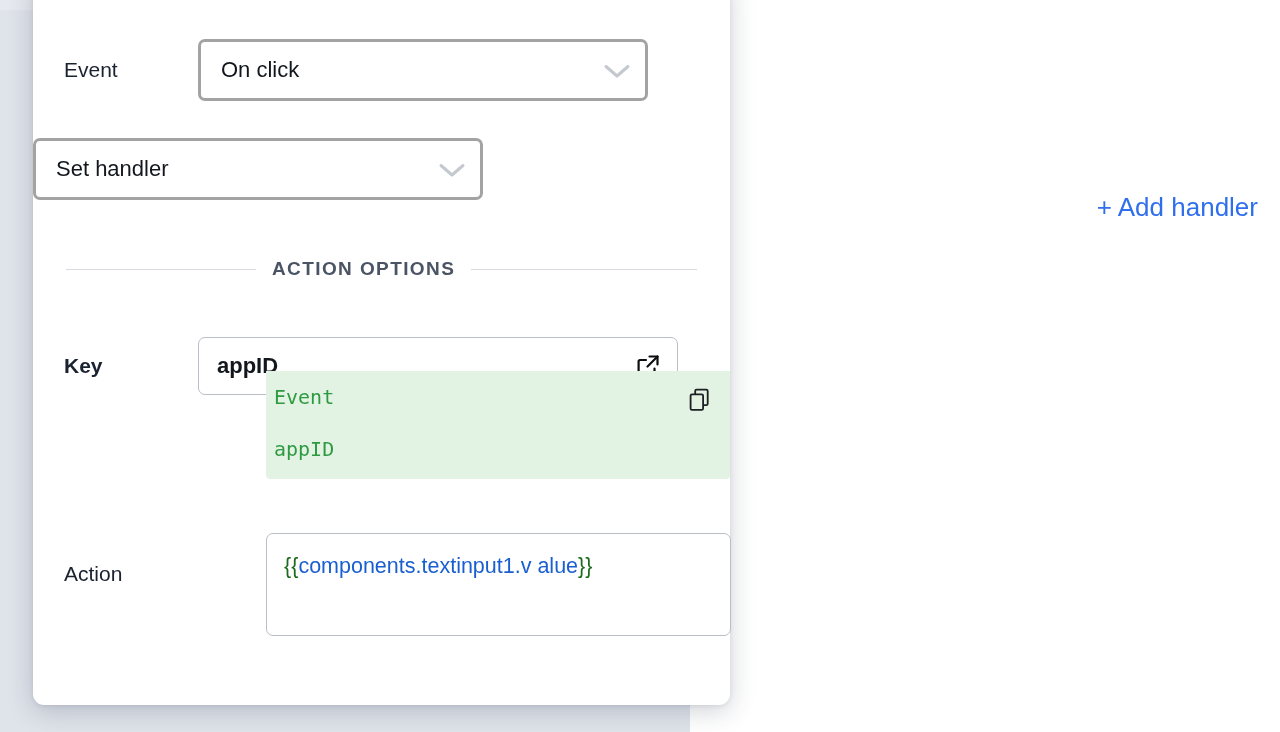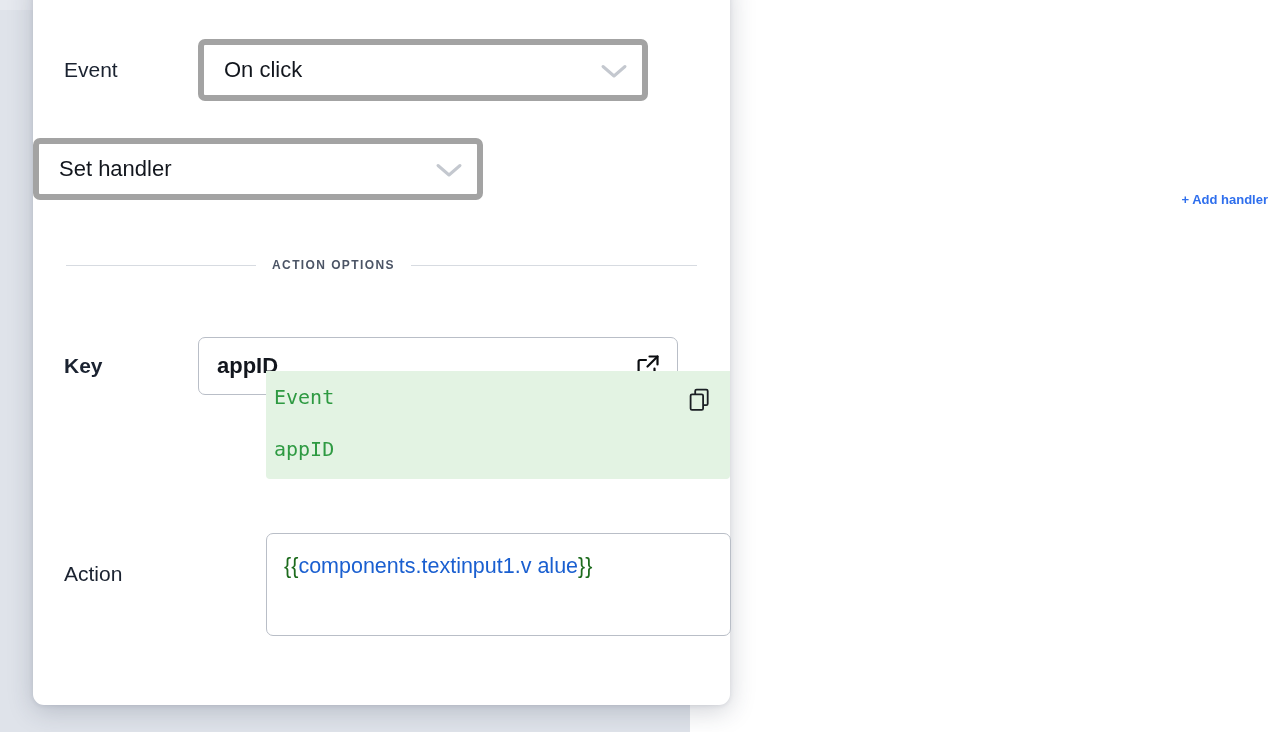--- a/index.html
+++ b/index.html
@@ -45,53 +45,53 @@
   .panel-divider.d1 { top: 75px; }
   .panel-divider.d2 { top: 377px; }
   .panel-divider.d3 { top: 482px; }
 
   .section-header {
     position: absolute; left: 733px; right: 28px; height: 40px;
     display: flex; align-items: center; justify-content: space-between;
   }
 
   .add-handler {
-    position: absolute; right: 12px; top: 192px;
-    color: #2f6fed; font-size: 13px; cursor: pointer; white-space: nowrap; font-weight: bold;
+    position: absolute; right: 22px; top: 192px;
+    color: #2f6fed; font-size: 26px; cursor: pointer; white-space: nowrap;
   }
 
   
   .modal {
     position: absolute; left: 33px; top: -24px; width: 697px; height: 729px;
     background: #ffffff; border-radius: 11px;
     box-shadow: 0 6px 26px rgba(40,50,75,.22), 0 1px 4px rgba(40,50,75,.10);
   }
 
   .field-row { position: absolute; display: flex; align-items: center; }
   .field-label {
     width: 165px; font-size: 21px; color: #1a2230; padding-left: 31px;
   }
 
   .select-box {
-    width: 450px; height: 62px; border: 6px solid #a3a3a3; border-radius: 7px;
+    width: 450px; height: 62px; border: 3px solid #a3a3a3; border-radius: 7px;
     background: #fff; display: flex; align-items: center;
     padding: 0 14px 0 20px; justify-content: space-between;
   }
   .select-value { font-size: 22px; color: #12161d; }
   .select-chev { color: #c4c8cf; display: flex; align-items: center; }
 
   .divider-label {
     position: absolute; left: 33px; right: 33px; top: 282px;
     display: flex; align-items: center; gap: 16px;
   }
   .divider-label .line { height: 1px; background: #d7dbe1; }
   .divider-label .line.left { width: 190px; }
   .divider-label .line.right { flex: 1; }
   .divider-label .txt {
-    font-size: 12px; font-weight: bold; letter-spacing: 1.4px; color: #4b5465;
+    font-size: 19px; font-weight: bold; letter-spacing: 1.4px; color: #4b5465;
     white-space: nowrap;
   }
 
   .input-box {
     width: 480px; height: 58px; border: 1px solid #b9bec7; border-radius: 7px;
     background: #fff; display: flex; align-items: center;
     padding: 0 16px 0 18px; justify-content: space-between;
   }
   .input-value { font-size: 22px; color: #12161d; }
   .ext-icon { color: #0b0d10; display: flex; align-items: center; }

